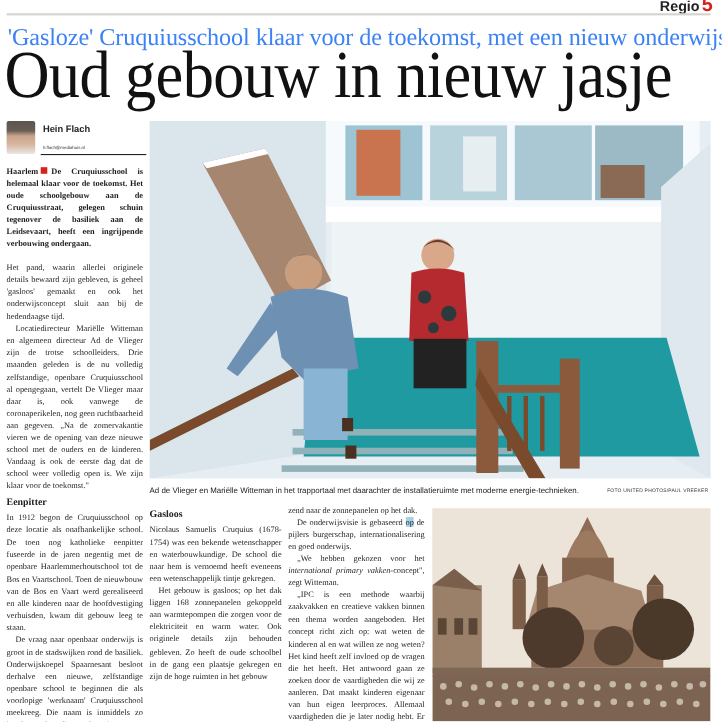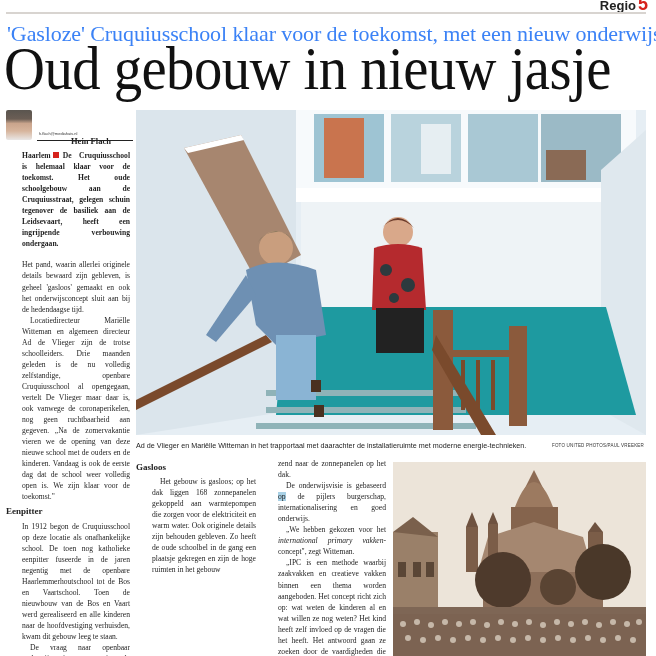--- a/index.html
+++ b/index.html
@@ -8,26 +8,26 @@
 
     .section-tag { position: absolute; right: 8px; top: -6px; font-family: "Liberation Sans", sans-serif; font-weight: bold; font-size: 13px; color: #222; }
     .section-tag .num { color: #d6221b; font-size: 18px; margin-left: 2px; }
     .top-rule { position: absolute; left: 6px; top: 12px; width: 640px; height: 2px; background: #d8d4d0; }
 
     .kicker { position: absolute; left: 7px; top: 21px; font-family: "Liberation Serif", serif; font-size: 22px; color: #3b82f6; letter-spacing: -0.1px; white-space: nowrap; }
     .headline { position: absolute; left: 4px; top: 36px; font-family: "Liberation Serif", serif; font-size: 61px; line-height: 66px; color: #111; letter-spacing: -0.6px; white-space: nowrap; transform: scaleX(0.93); transform-origin: left; }
 
     .byline { position: absolute; left: 6px; top: 110px; width: 124px; height: 30px; }
     .byline .photo { position: absolute; left: 0; top: 0; width: 26px; height: 30px; background: linear-gradient(180deg,#5a554f 0%,#6b5e55 30%,#c9a48c 45%,#d7b59d 70%,#e9e7e6 100%); border-radius: 2px; }
-    .byline .name { position: absolute; left: 33px; top: 26px; font-family: Liberation Serif, serif; font-weight: bold; font-size: 8.5px; color: #222; margin-left: 32px; }
+    .byline .name { position: absolute; left: 33px; top: 2px; font-family: Liberation Sans, sans-serif; font-weight: bold; font-size: 8.5px; color: #222; }
     .byline .email { position: absolute; left: 33px; top: 21px; font-family: "Liberation Sans", sans-serif; font-size: 4px; color: #333; }
     .byline .rule { position: absolute; left: 31px; top: 30px; width: 96px; height: 1px; background: #222; }
 
     .col { position: absolute; font-size: 7.6px; line-height: 11.05px; text-align: justify; hyphens: auto; color: #1e1e1e; font-family: "Liberation Serif", serif; }
-    .col p { text-indent: 8px; margin-left: 16px; }
+    .col p { text-indent: 8px; }
     .col p.first { text-indent: 0; }
     .col p.lead { font-weight: bold; text-indent: 0; margin-bottom: 10px; }
     .col h3 { font-family: Liberation Serif, serif; font-size: 9px; font-weight: bold; margin: 4px 0 3px; color: #222; }
     .dateline { font-weight: bold; }
     .red-square { display: inline-block; width: 6px; height: 6px; background: #d6221b; margin: 0 4px 0 2px; vertical-align: 0; }
     .hl { background: #a9d1e6; }
 
     .col1 { left: 6px; top: 150px; width: 124px; }
     .col2 { left: 136px; top: 458px; width: 120px; }
     .col3 { left: 262px; top: 458px; width: 124px; }
@@ -121,20 +121,21 @@
     <circle cx="258" cy="188" r="5" fill="#2c3a3e"></circle>
     <rect x="240" y="198" width="48" height="45" fill="#222"></rect>
   </svg>
 </div>
 
 <div class="caption">Ad de Vlieger en Mariëlle Witteman in het trapportaal met daarachter de installatieruimte met moderne energie-technieken.</div>
 <div class="credit">FOTO UNITED PHOTOS/PAUL VREEKER</div>
 
 <div class="col col2">
   <h3>Gasloos</h3>
+  <p class="first">Nicolaus Samuelis Cruquius (1678-1754) was een bekende wetenschapper en waterbouwkundige. De school die naar hem is vernoemd heeft eveneens een wetenschappelijk tintje gekregen.</p>
   <p>Het gebouw is gasloos; op het dak liggen 168 zonnepanelen gekoppeld aan warmtepompen die zorgen voor de elektriciteit en warm water. Ook originele details zijn behouden gebleven. Zo heeft de oude schoolbel in de gang een plaatsje gekregen en zijn de hoge ruimten in het gebouw</p>
 </div>
 
 <div class="col col3">
   <p class="first">zend naar de zonnepanelen op het dak.</p>
   <p><span>De onderwijsvisie is gebaseerd</span> <span class="hl">op</span> <span>de pijlers burgerschap, internationalisering en goed onderwijs.</span></p>
   <p><span>„We hebben gekozen voor het </span><em>international primary vakken</em><span>-concept", zegt Witteman.</span></p>
   <p>„IPC is een methode waarbij zaakvakken en creatieve vakken binnen een thema worden aangeboden. Het concept richt zich op: wat weten de kinderen al en wat willen ze nog weten? Het kind heeft zelf invloed op de vragen die het heeft. Het antwoord gaan ze zoeken door de vaardigheden die wij ze aanleren. Dat maakt kinderen eigenaar van hun eigen leerproces. Allemaal vaardigheden die je later nodig hebt. Er wordt nog meer dan op andere scholen aandacht besteed aan de Engelse taal."</p>
 </div>
 

